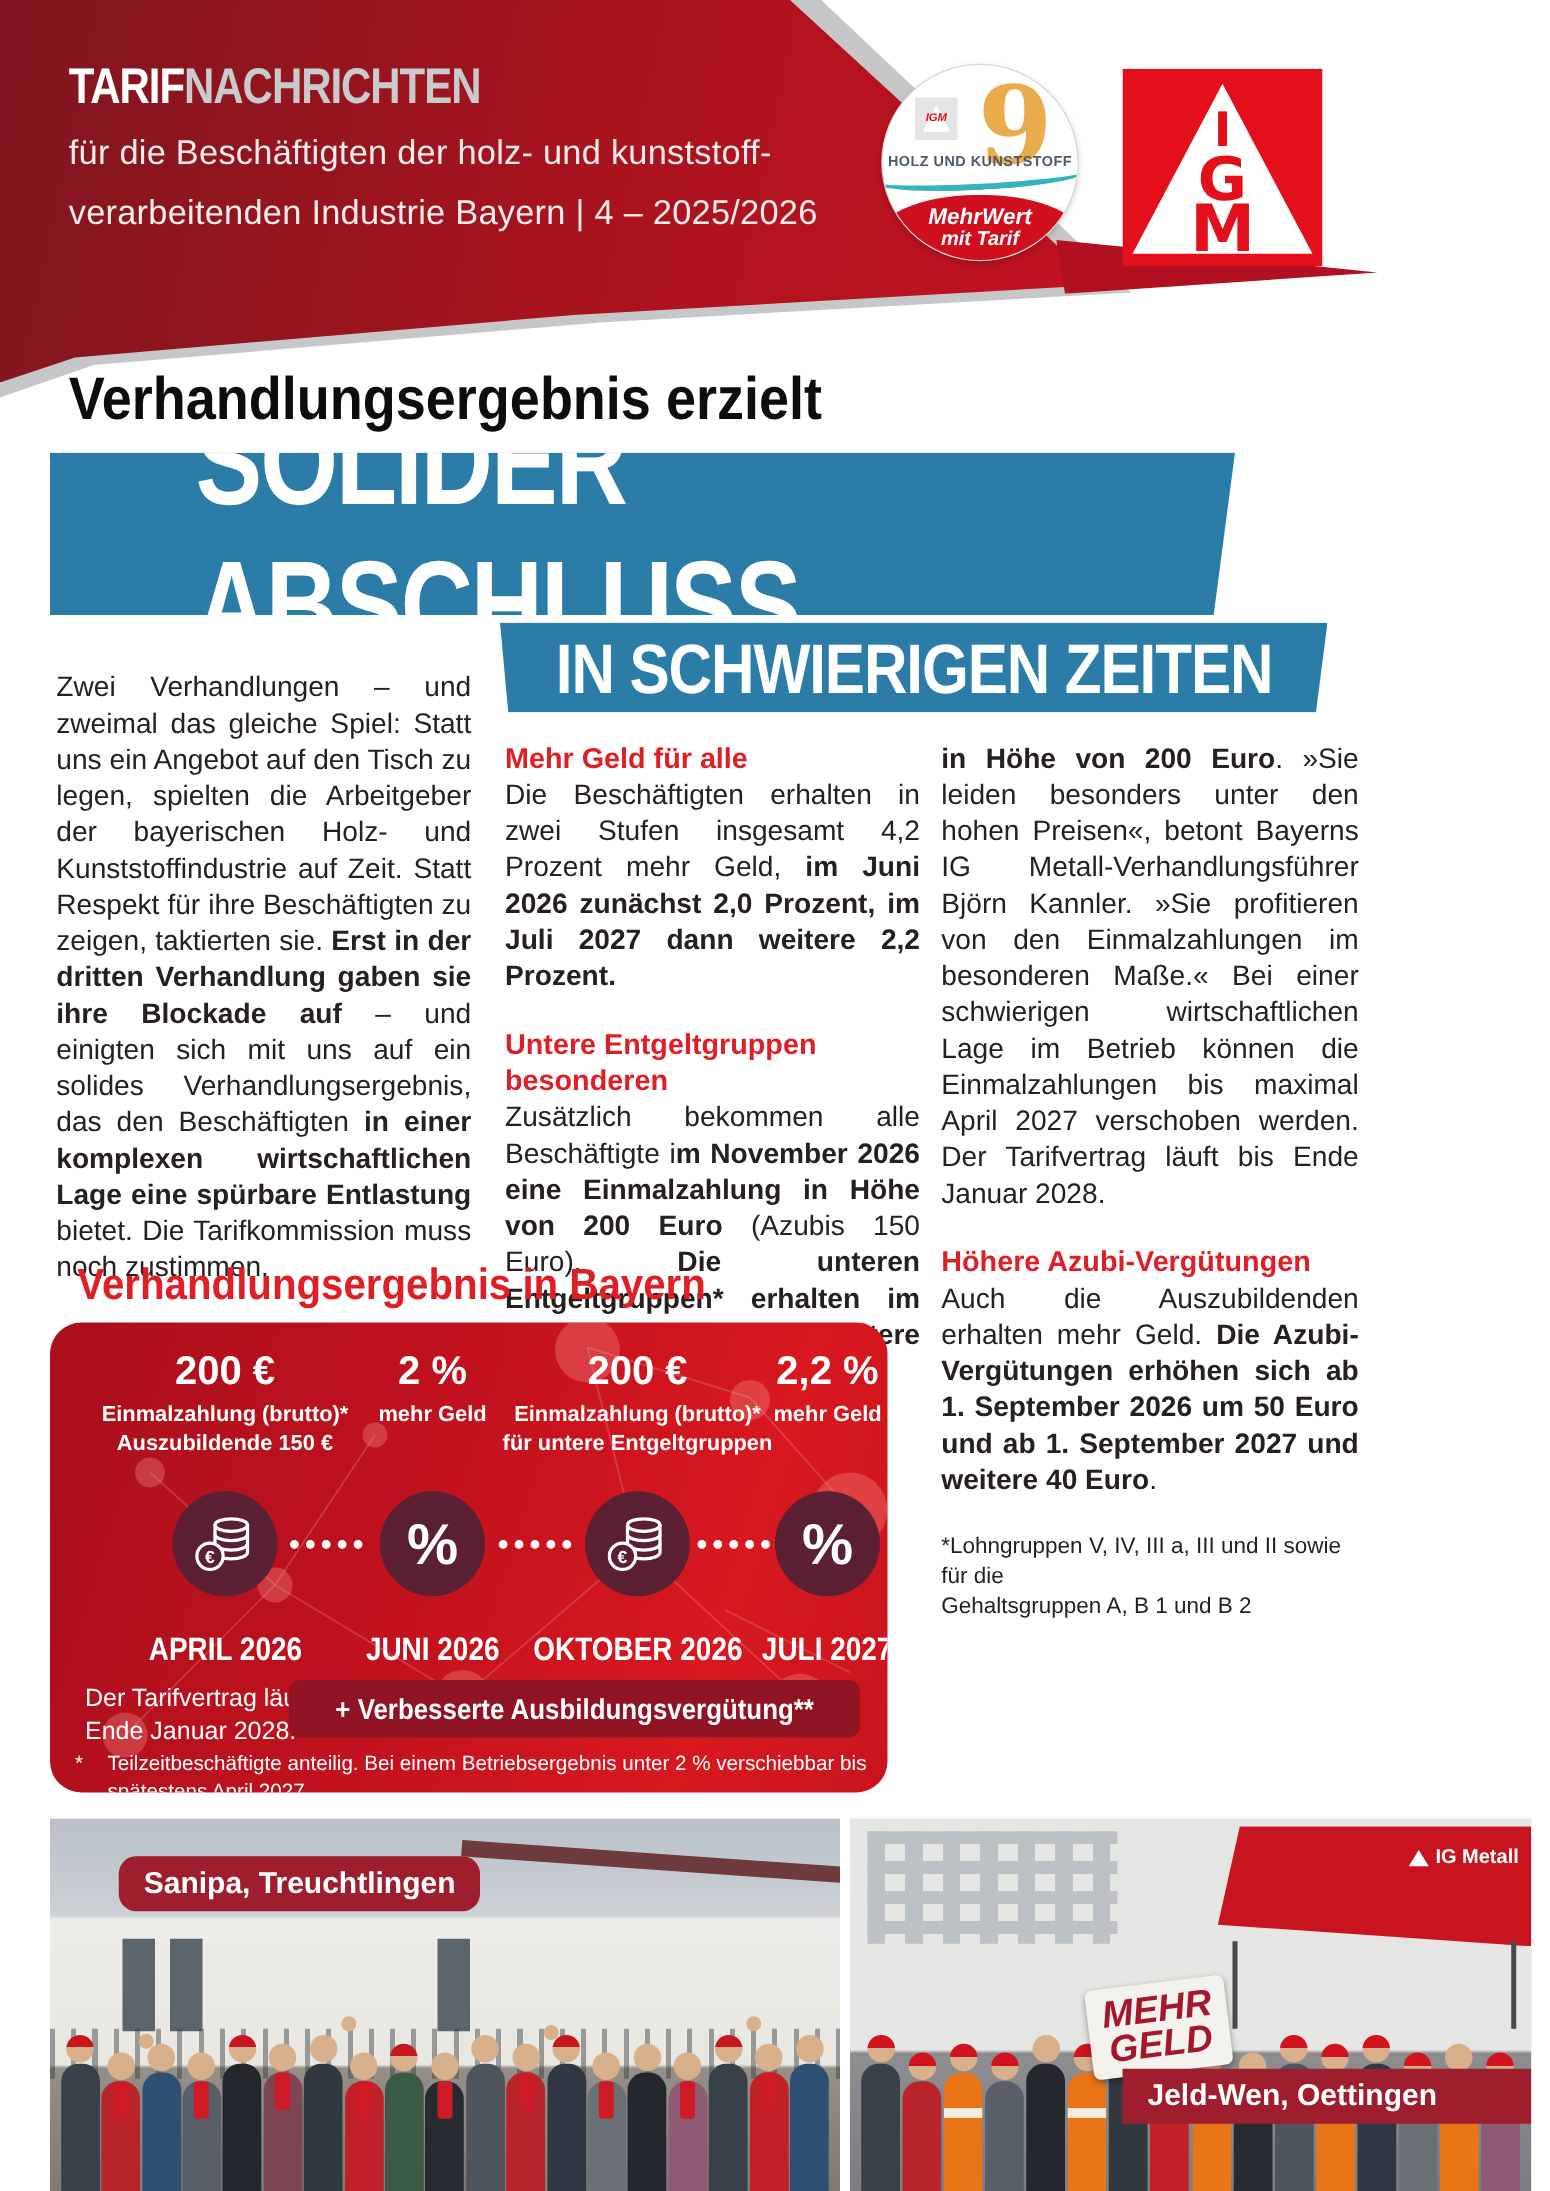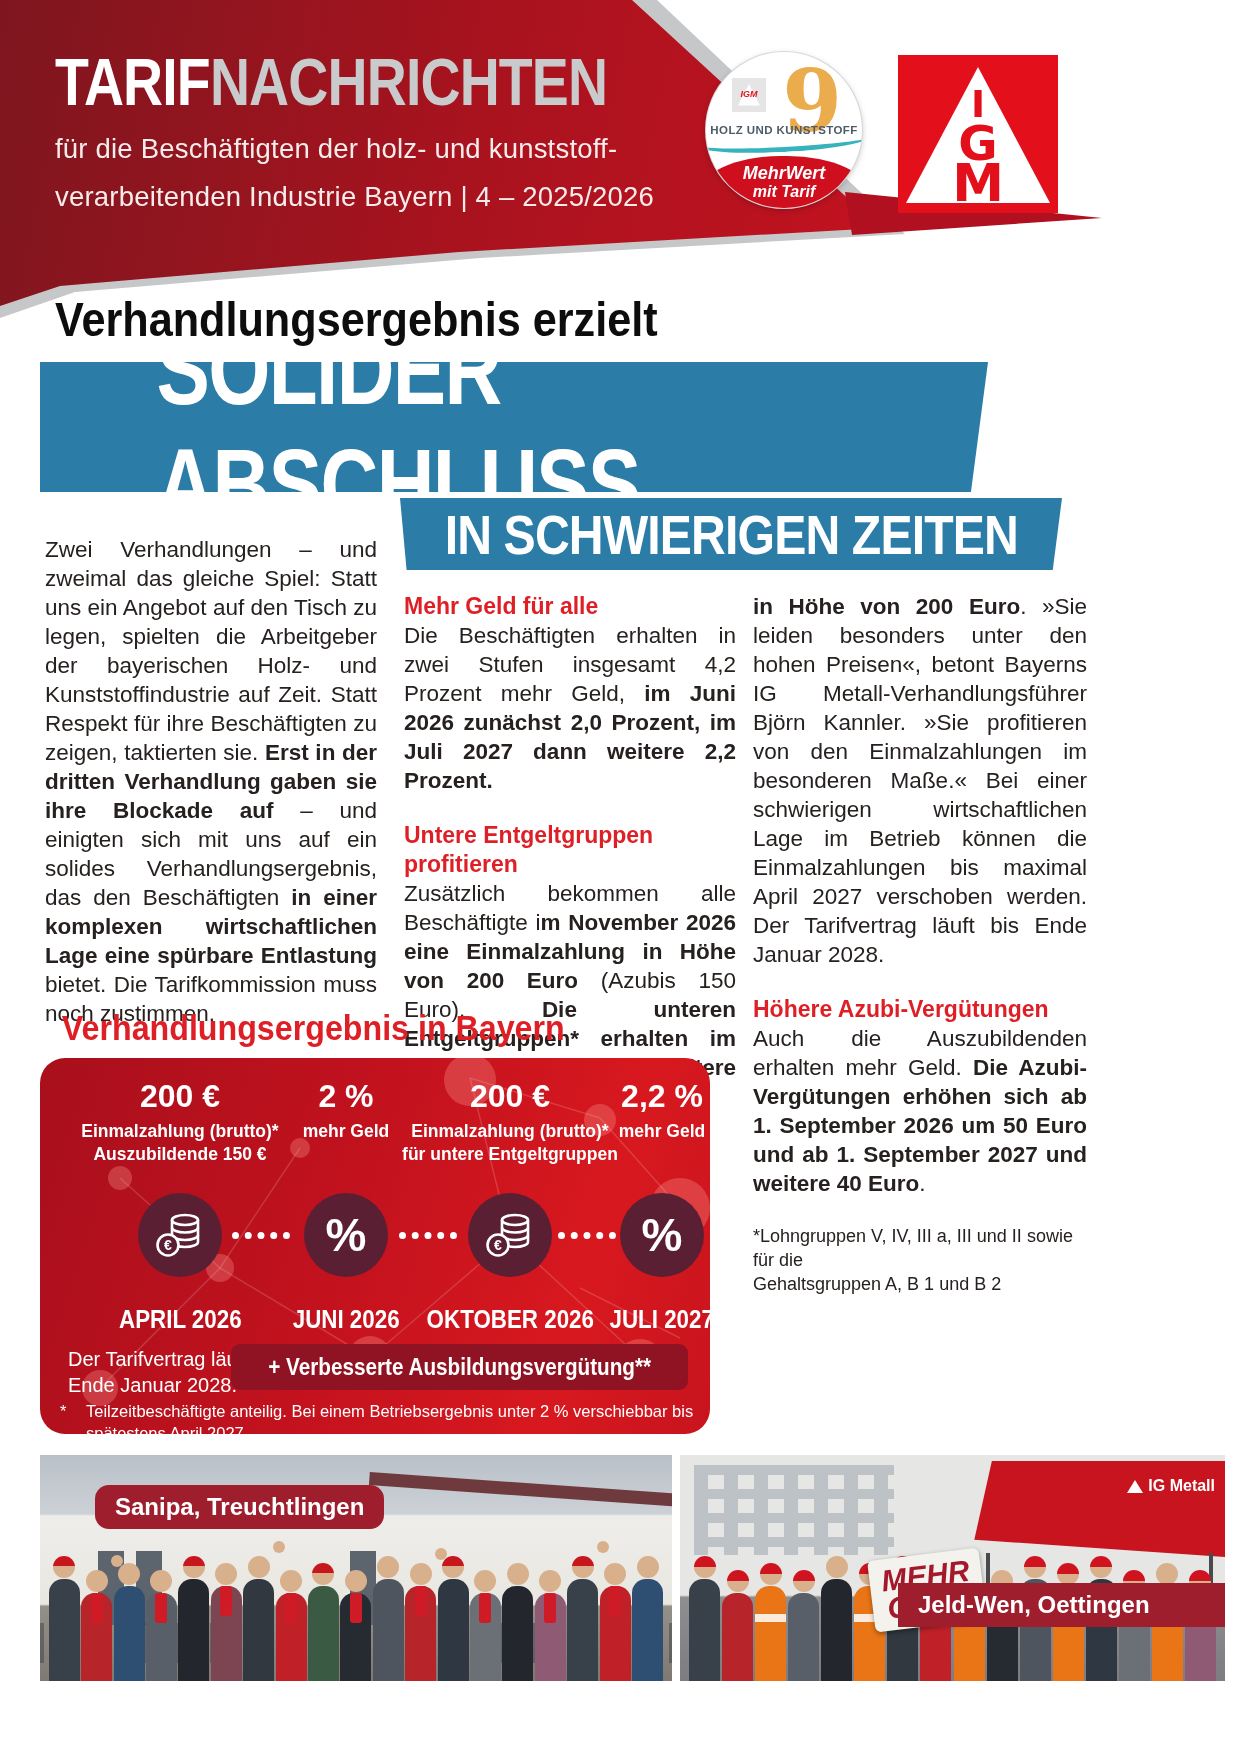--- a/index.html
+++ b/index.html
@@ -16,21 +16,21 @@
   
   .masthead { position:absolute; left:0; top:0; width:1240px; height:335px; }
   .mh-gray { position:absolute; inset:0; background:#c6c7c9;
     clip-path:polygon(0 0,657px 0,905px 234px,480px 258px,75px 292px,0 318px); }
   .mh-red { position:absolute; inset:0;
     background:linear-gradient(102deg,#7e161f 0%,#a8131e 38%,#c31220 72%,#cb1020 100%);
     clip-path:polygon(0 0,632px 0,880px 228px,459px 252px,60px 286px,0 306px); }
   .mh-sliver { position:absolute; inset:0; background:#b01020;
     clip-path:polygon(845px 192px,1102px 218px,852px 235px); }
   .mh-text { position:absolute; left:55px; top:48px; }
-  .mh-title { font-size:66px; font-weight:900; letter-spacing:-1px; line-height:1.05; }
+  .mh-title { font-size:40px; font-weight:900; letter-spacing:-1px; line-height:1.05; }
   .mh-title .t1 { color:#ffffff; }
   .mh-title .t2 { color:#c9cacb; }
   .mh-sub { font-size:27.5px; font-weight:400; color:#f6ecec; margin-top:16px; letter-spacing:.2px; }
 
   
   .badge { position:absolute; left:706px; top:52px; width:156px; height:156px; border-radius:50%;
     background:#ffffff; overflow:hidden; box-shadow:0 0 0 1px #d7d7d7, 0 2px 6px rgba(0,0,0,.25); }
   .swirl { position:absolute; right:20px; top:6px; font-family:"DejaVu Serif", serif;
     font-size:86px; font-weight:700; color:#e9a843; line-height:1; opacity:.95; }
   .mini { position:absolute; left:26px; top:26px; width:34px; height:34px; background:#e5e5e5; }
@@ -91,21 +91,21 @@
   .ig-note { position:absolute; left:28px; top:288px; color:#fff; font-size:20px; line-height:26px;
     white-space:pre-line; }
   .ig-banner { position:absolute; right:22px; top:286px; height:46px; background:#8f1322;
     border-radius:9px; color:#fff; font-weight:900; font-size:23px; line-height:46px;
     padding:0 16px; }
   .ig-fns { position:absolute; left:20px; right:12px; top:342px; color:#fff; }
   .ig-fn { display:flex; font-size:16.5px; line-height:22px; }
   .ig-fn .mk { width:26px; flex:0 0 26px; }
 
   
-  .photo { position:absolute; top:1455px; height:226px; overflow:hidden; background:#f0abfc; }
+  .photo { position:absolute; top:1455px; height:298px; overflow:hidden; background:#f0abfc; }
   .ph-l { left:40px; width:632px; }
   .ph-r { left:680px; width:545px; }
   .layer { position:absolute; }
   
   .ph-l .sky { inset:0; background:linear-gradient(#b9c0c8 0%,#ccd1d6 26%,#eeedea 27%,#e9e7e1 66%,#948f88 67%,#7e7a73 100%); }
   .ph-l .roofline { top:28px; left:52%; right:-10px; height:13px; background:#6e3a3e; transform:rotate(4deg); }
   .ph-l .win1,.ph-l .win2,.ph-l .win3 { top:96px; width:26px; height:74px; background:#5c646d; }
   .ph-l .win1{ left:58px; } .ph-l .win2{ left:96px; } .ph-l .win3{ left:310px; }
   .ph-l .fence { left:0; right:0; top:168px; height:40px; opacity:.45;
     background:repeating-linear-gradient(90deg,#343a40 0 4px,transparent 4px 17px); }
@@ -199,21 +199,21 @@
   <span class="condc">IN SCHWIERIGEN ZEITEN</span>
 </div>
 
 <section class="col col-1">
   <p class="body"><span>Zwei Verhandlungen – und zweimal das gleiche Spiel: Statt uns ein Angebot auf den Tisch zu legen, spielten die Arbeitgeber der bayerischen Holz- und Kunststoffindustrie auf Zeit. Statt Respekt für ihre Beschäftigten zu zeigen, taktierten sie. </span><span class="b">Erst in der dritten Verhandlung gaben sie ihre Blockade auf</span><span> – und einigten sich mit uns auf ein solides Verhandlungsergebnis, das den Beschäftigten </span><span class="b">in einer komplexen wirtschaftlichen Lage eine spürbare Entlastung</span><span> bietet. Die Tarifkommission muss noch zustimmen.</span></p>
 </section>
 
 <section class="col col-2">
   <h3 class="redhead">Mehr Geld für alle</h3>
   <p class="body"><span>Die Beschäftigten erhalten in zwei Stufen insgesamt 4,2 Prozent mehr Geld, </span><span class="b">im Juni 2026 zunächst 2,0 Prozent, im Juli 2027 dann weitere 2,2 Prozent.</span></p>
-  <h3 class="redhead mt">Untere Entgeltgruppen profitieren</h3>
+  <h3 class="redhead mt">Untere Entgeltgruppen besonderen</h3>
   <p class="body"><span>Zusätzlich bekommen alle Beschäftigte i</span><span class="b">m November 2026 eine Einmalzahlung in Höhe von 200 Euro</span><span> (Azubis 150 Euro). </span><span class="b">Die unteren Entgeltgruppen* erhalten im Oktober 2026 eine weitere Einmalzahlung</span></p>
 </section>
 
 <section class="col col-3">
   <p class="body"><span class="b">in Höhe von 200 Euro</span><span>.  »Sie leiden besonders unter den hohen Preisen«, betont Bayerns IG Metall-Verhandlungsführer Björn Kannler. »Sie profitieren von den Einmalzahlungen im besonderen Maße.« Bei einer schwierigen wirtschaftlichen Lage im Betrieb können die Einmalzahlungen bis maximal April 2027 verschoben werden. Der Tarifvertrag läuft bis Ende Januar 2028.</span></p>
   <h3 class="redhead mt">Höhere Azubi-Vergütungen</h3>
   <p class="body"><span>Auch die Auszubildenden erhalten mehr Geld. </span><span class="b">Die Azubi-Vergütungen erhöhen sich ab 1. September 2026 um  50 Euro und ab 1.  September 2027 und weitere 40 Euro</span><span>.</span></p>
   <p class="fn">*Lohngruppen V, IV, III a, III und II sowie für die
  Gehaltsgruppen A, B 1 und B 2</p>
 </section>

